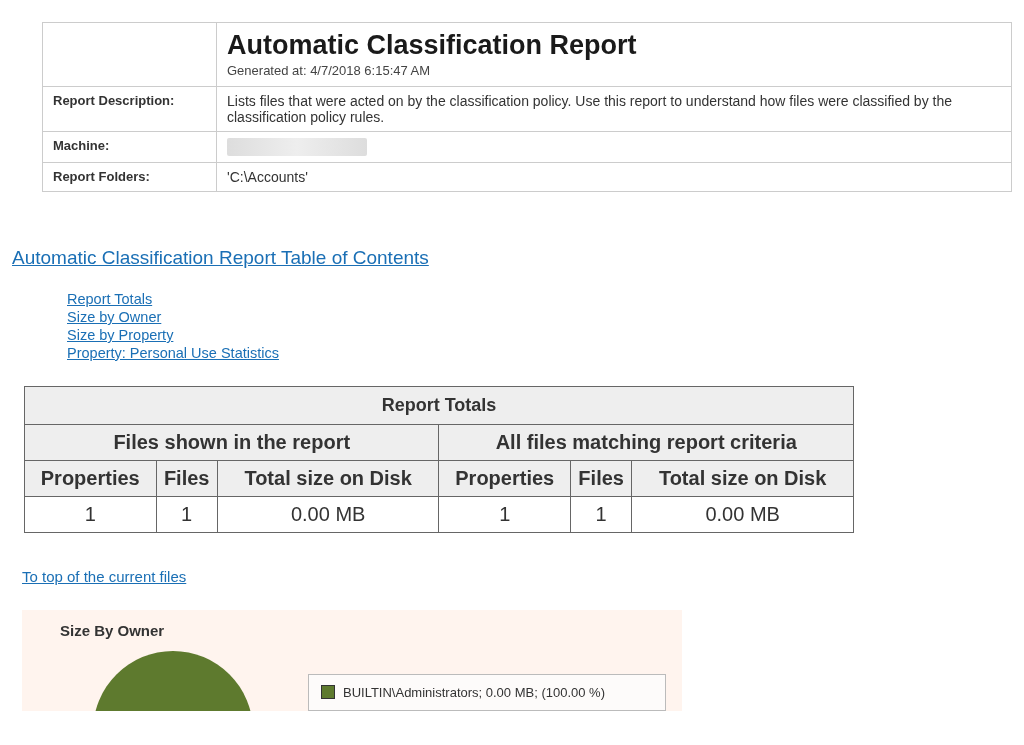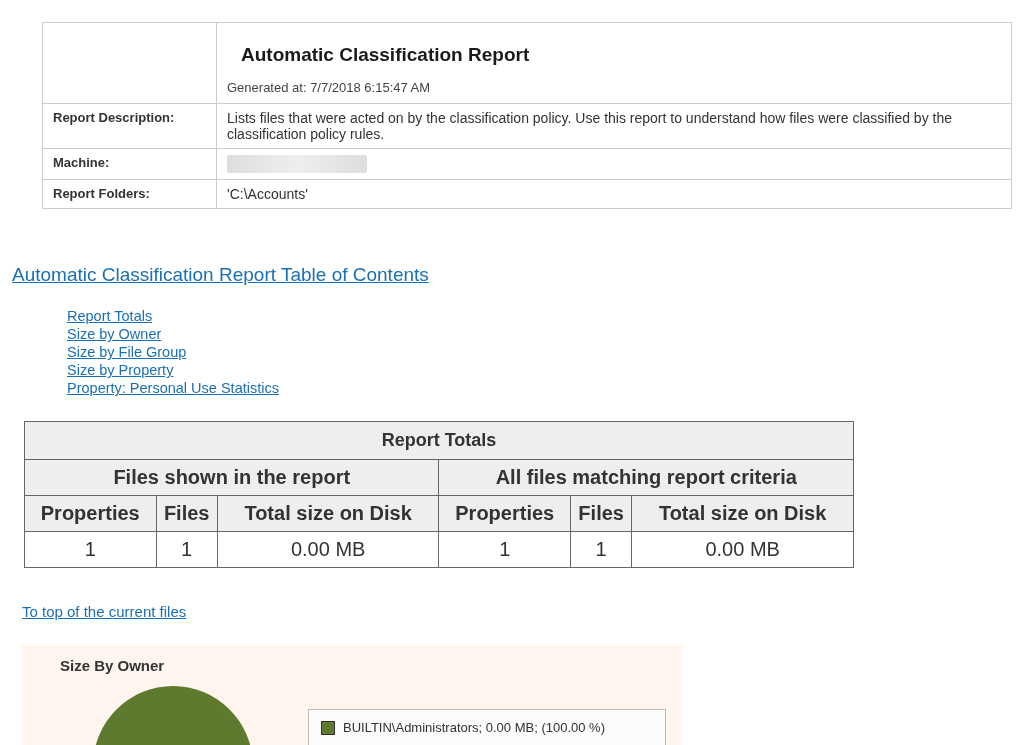--- a/index.html
+++ b/index.html
@@ -26,24 +26,24 @@
     }
     .info-table .label-cell {
       width: 174px;
       font-weight: bold;
       font-size: 13px;
     }
     .info-table .title-cell {
       padding: 8px 10px;
     }
     .report-title {
-      font-size: 19px;
+      font-size: 27px;
       font-weight: bold;
       color: #1a1a1a;
-      margin: 14px;
+      margin: 0;
       line-height: 1.1;
     }
     .generated-at {
       font-size: 13px;
       color: #444;
       margin-top: 2px;
     }
     .machine-redact {
       display: inline-block;
       width: 140px;
@@ -163,21 +163,21 @@
 
 
 <table class="info-table">
   <tbody>
       <tr>
     <td class="label-cell">&nbsp;</td>
     <td class="title-cell">
       <div class="report-title">Automatic Classification Report</div>
       <div class="generated-at">
         <span>Generated at:</span>
-        <span>7/7/2018 6:15:47 AM</span>
+        <span>4/7/2018 6:15:47 AM</span>
       </div>
     </td>
   </tr>
   <tr>
     <td class="label-cell">Report Description:</td>
     <td>Lists files that were acted on by the classification policy. Use this report to understand how files were classified by the classification policy rules.</td>
   </tr>
   <tr>
     <td class="label-cell">Machine:</td>
     <td>
@@ -189,21 +189,20 @@
     <td>'C:\Accounts'</td>
   </tr>
 </tbody>
   </table>
 
 <a href="#" class="toc-title">Automatic Classification Report Table of Contents</a>
 
 <ul class="toc-list">
   <li><a href="#">Report Totals</a></li>
   <li><a href="#">Size by Owner</a></li>
-  <li><a href="#">Size by File Group</a></li>
   <li><a href="#">Size by Property</a></li>
   <li><a href="#">Property: Personal Use Statistics</a></li>
 </ul>
 
 <table class="totals-table">
   <tbody>
       <tr>
     <th colspan="6" class="section-title">Report Totals</th>
   </tr>
   <tr>

